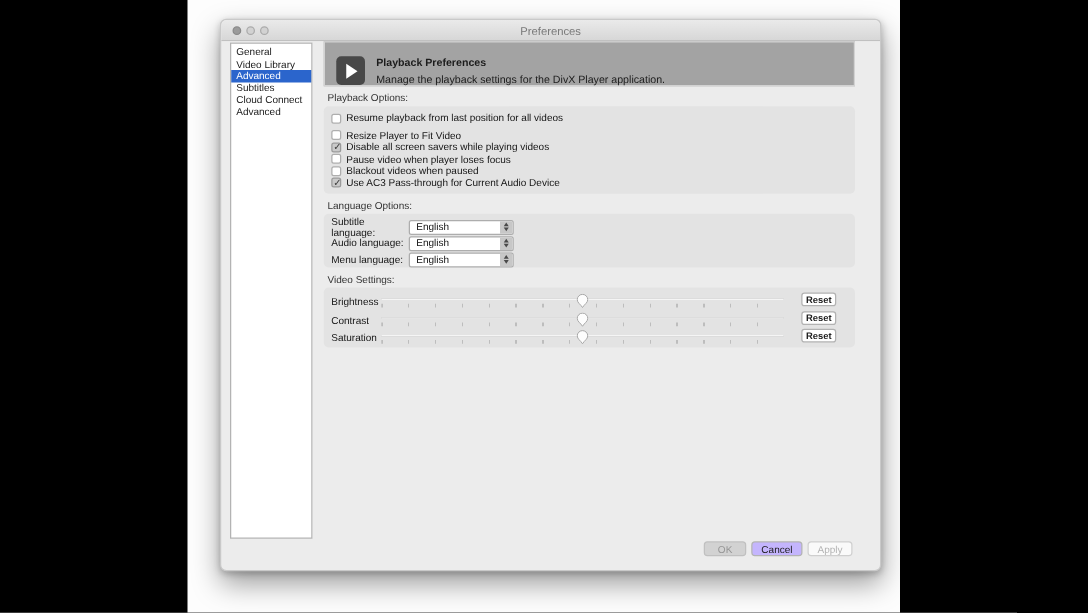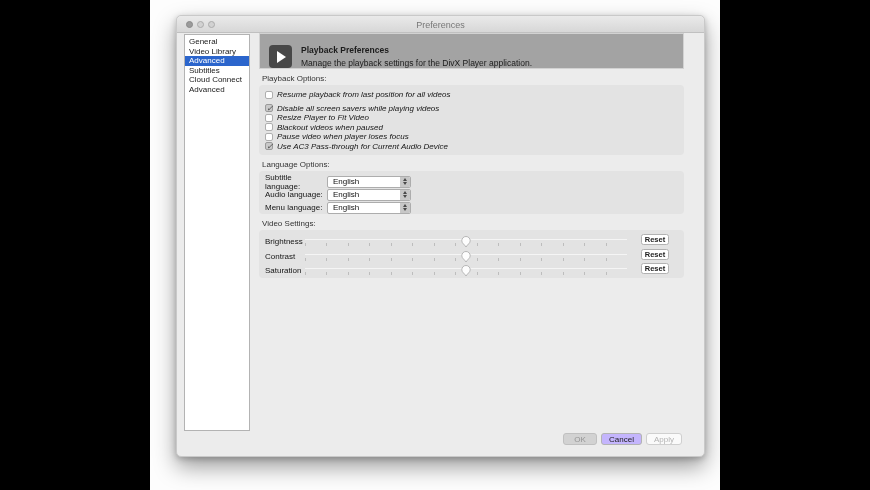--- a/index.html
+++ b/index.html
@@ -40,21 +40,21 @@
                     border-top:6px solid transparent; border-bottom:6px solid transparent;
                     margin-left:2px; }
   .header-text { margin-left:9px; }
   .header-title { font-size:8.5px; font-weight:bold; color:#1c1c1c; margin-bottom:3px; }
   .header-sub { font-size:8.5px; color:#1c1c1c; }
 
   .section-label { font-size:8px; color:#333; margin:5px 0 2px 3px; }
   .panel { background:#e3e3e3; border-radius:4px; }
 
   
-  .panel.playback { height:70px; padding:5px 0 0 6px;font-style:italic; }
+  .panel.playback { height:70px; padding:5px 0 0 6px; }
   .cb-row { height:9.5px; display:flex; align-items:center; gap:4px; }
   .cb-row.first { margin-bottom:4px; }
   .cb-box { width:8px; height:8px; background:#fff; border:1px solid #aeaeae;
             border-radius:2px; flex:none; position:relative; }
   .cb-box.checked { background:#c9c9c9; border-color:#9a9a9a; }
   .cb-box.checked::after { content:"✓"; position:absolute; left:0.5px; top:-1.5px;
                            font-size:8px; color:#3c3c3c; }
   .cb-label { font-size:8px; color:#141414; white-space:nowrap; }
 
   
@@ -132,34 +132,34 @@
     </div>
 
     <div class="section-label">Playback Options:</div>
     <div class="panel playback">
 
     <div class="cb-row first">
           <span class="cb-box"></span>
           <span class="cb-label">Resume playback from last position for all videos</span>
         </div>
         <div class="cb-row">
+          <span class="cb-box"></span>
+          <span class="cb-label">Resize Player to Fit Video</span>
+        </div>
+        <div class="cb-row">
           <span class="cb-box checked"></span>
           <span class="cb-label">Disable all screen savers while playing videos</span>
         </div>
         <div class="cb-row">
           <span class="cb-box"></span>
-          <span class="cb-label">Resize Player to Fit Video</span>
+          <span class="cb-label">Pause video when player loses focus</span>
         </div>
         <div class="cb-row">
           <span class="cb-box"></span>
           <span class="cb-label">Blackout videos when paused</span>
-        </div>
-        <div class="cb-row">
-          <span class="cb-box"></span>
-          <span class="cb-label">Pause video when player loses focus</span>
         </div>
         <div class="cb-row">
           <span class="cb-box checked"></span>
           <span class="cb-label">Use AC3 Pass-through for Current Audio Device</span>
         </div>
       </div>
 
     <div class="section-label">Language Options:</div>
     <div class="panel language">
 

